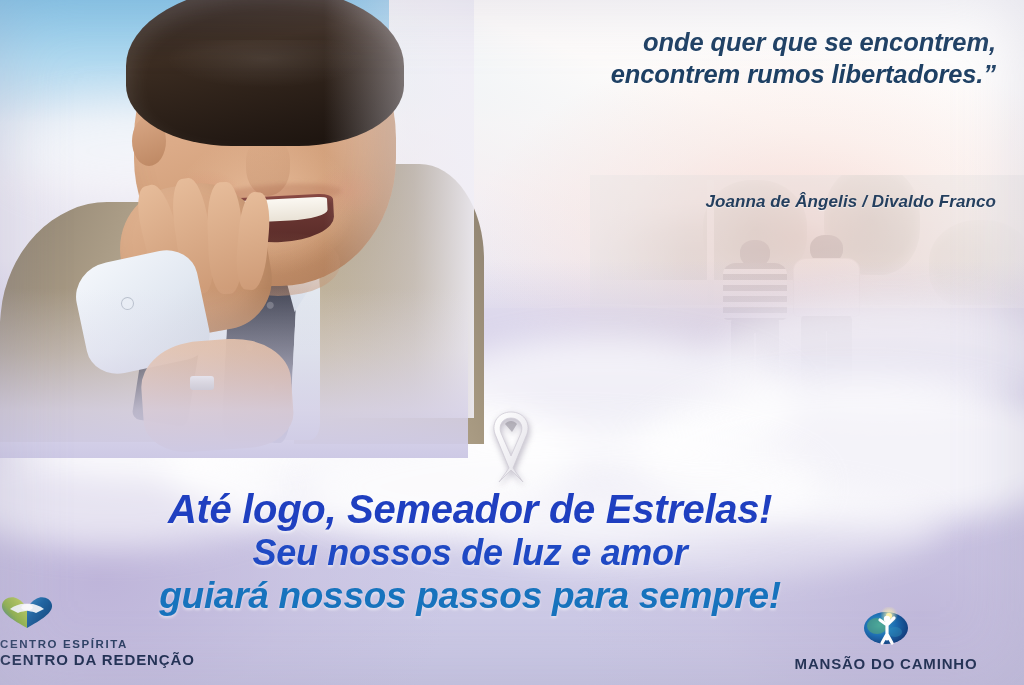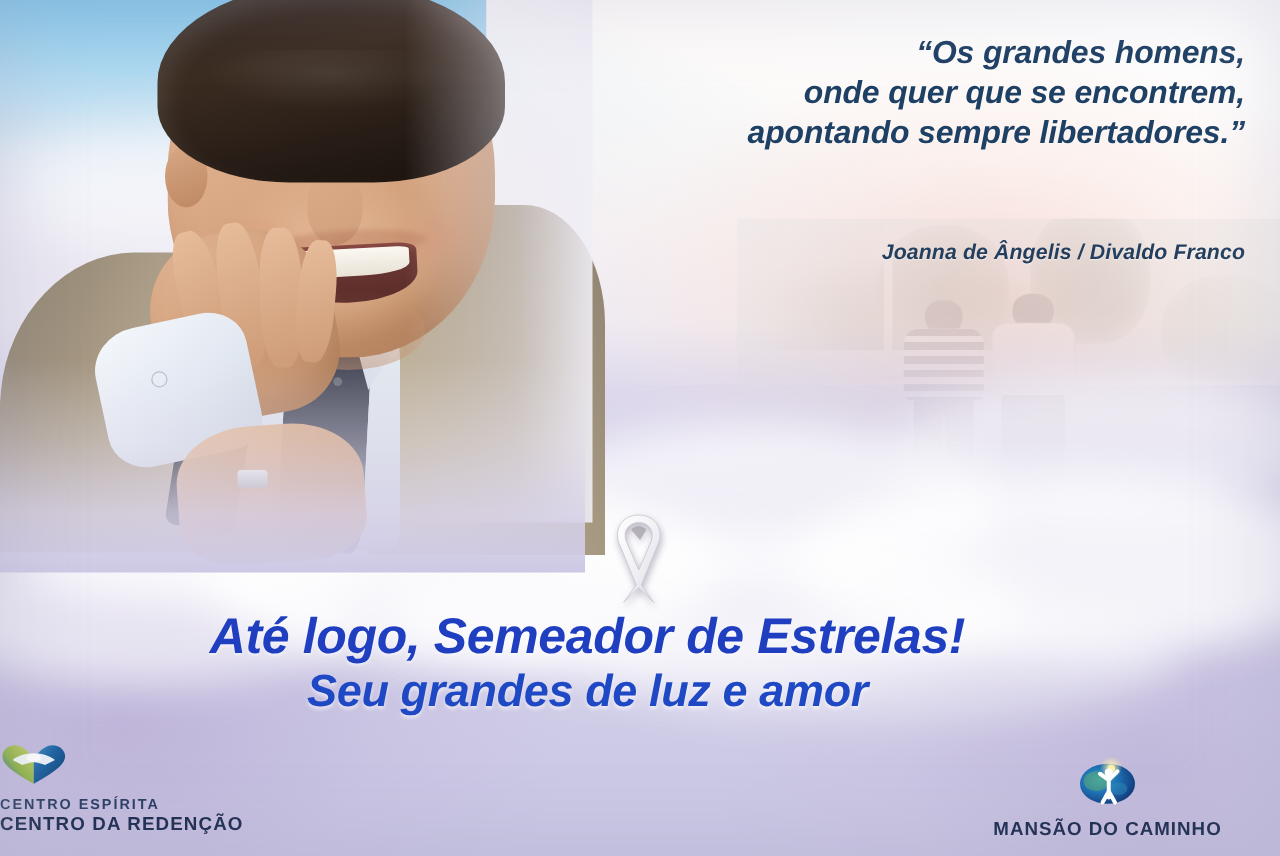--- a/index.html
+++ b/index.html
@@ -404,44 +404,44 @@
     <div class="p-finger f4"></div>
     <div class="p-cuff"></div>
     <div class="p-cuffbtn"></div>
     <div class="p-hand2"></div>
     <div class="p-ring"></div>
     <div class="p-fade-r"></div>
     <div class="p-fade"></div>
   </div>
 
   <div class="quote">
-    <span class="ln">“Os grandes homens,</span>
     <span class="ln">onde quer que se encontrem,</span>
-    <span class="ln">apontando sempre libertadores.”</span>
+    <span class="ln">encontrem rumos libertadores.”</span>
   </div>
   <div class="attrib">Joanna de Ângelis / Divaldo Franco</div>
 
   <div class="ribbon">
     <svg width="64" height="82" viewBox="0 0 64 82">
       <defs>
         <linearGradient id="rg" x1="0" y1="0" x2="1" y2="1">
           <stop offset="0" stop-color="#ffffff"></stop>
           <stop offset="0.55" stop-color="#f0eff3"></stop>
           <stop offset="1" stop-color="#d8d6de"></stop>
         </linearGradient>
       </defs>
       <path d="M32 8 C20 8 12 18 16 30 L30 64 L20 78 L32 66 L44 78 L34 64 L48 30 C52 18 44 8 32 8 Z
                M32 14 C40 14 45 21 42 29 L32 52 L22 29 C19 21 24 14 32 14 Z" fill="url(#rg)" stroke="#cfccd6" stroke-width="0.8"></path>
       <path d="M26 20 C29 16 35 16 38 20 L33 28 Z" fill="#8e8b96" opacity="0.55"></path>
     </svg>
   </div>
 
   <div class="headline">
     <span class="h1">Até logo, Semeador de Estrelas!</span>
-    <span class="h2">Seu grandes de luz e amor</span>
+    <span class="h2">Seu nossos de luz e amor</span>
+    <span class="h3">guiará nossos passos para sempre!</span>
   </div>
 
   <div class="logo-left">
     <span class="logo-mark">
       <svg width="54" height="34" viewBox="0 0 54 34">
         <defs>
           <linearGradient id="hl" x1="0" y1="1" x2="1" y2="0">
             <stop offset="0" stop-color="#1d6fa8"></stop>
             <stop offset="0.45" stop-color="#8fb24a"></stop>
             <stop offset="1" stop-color="#c9d46a"></stop>

